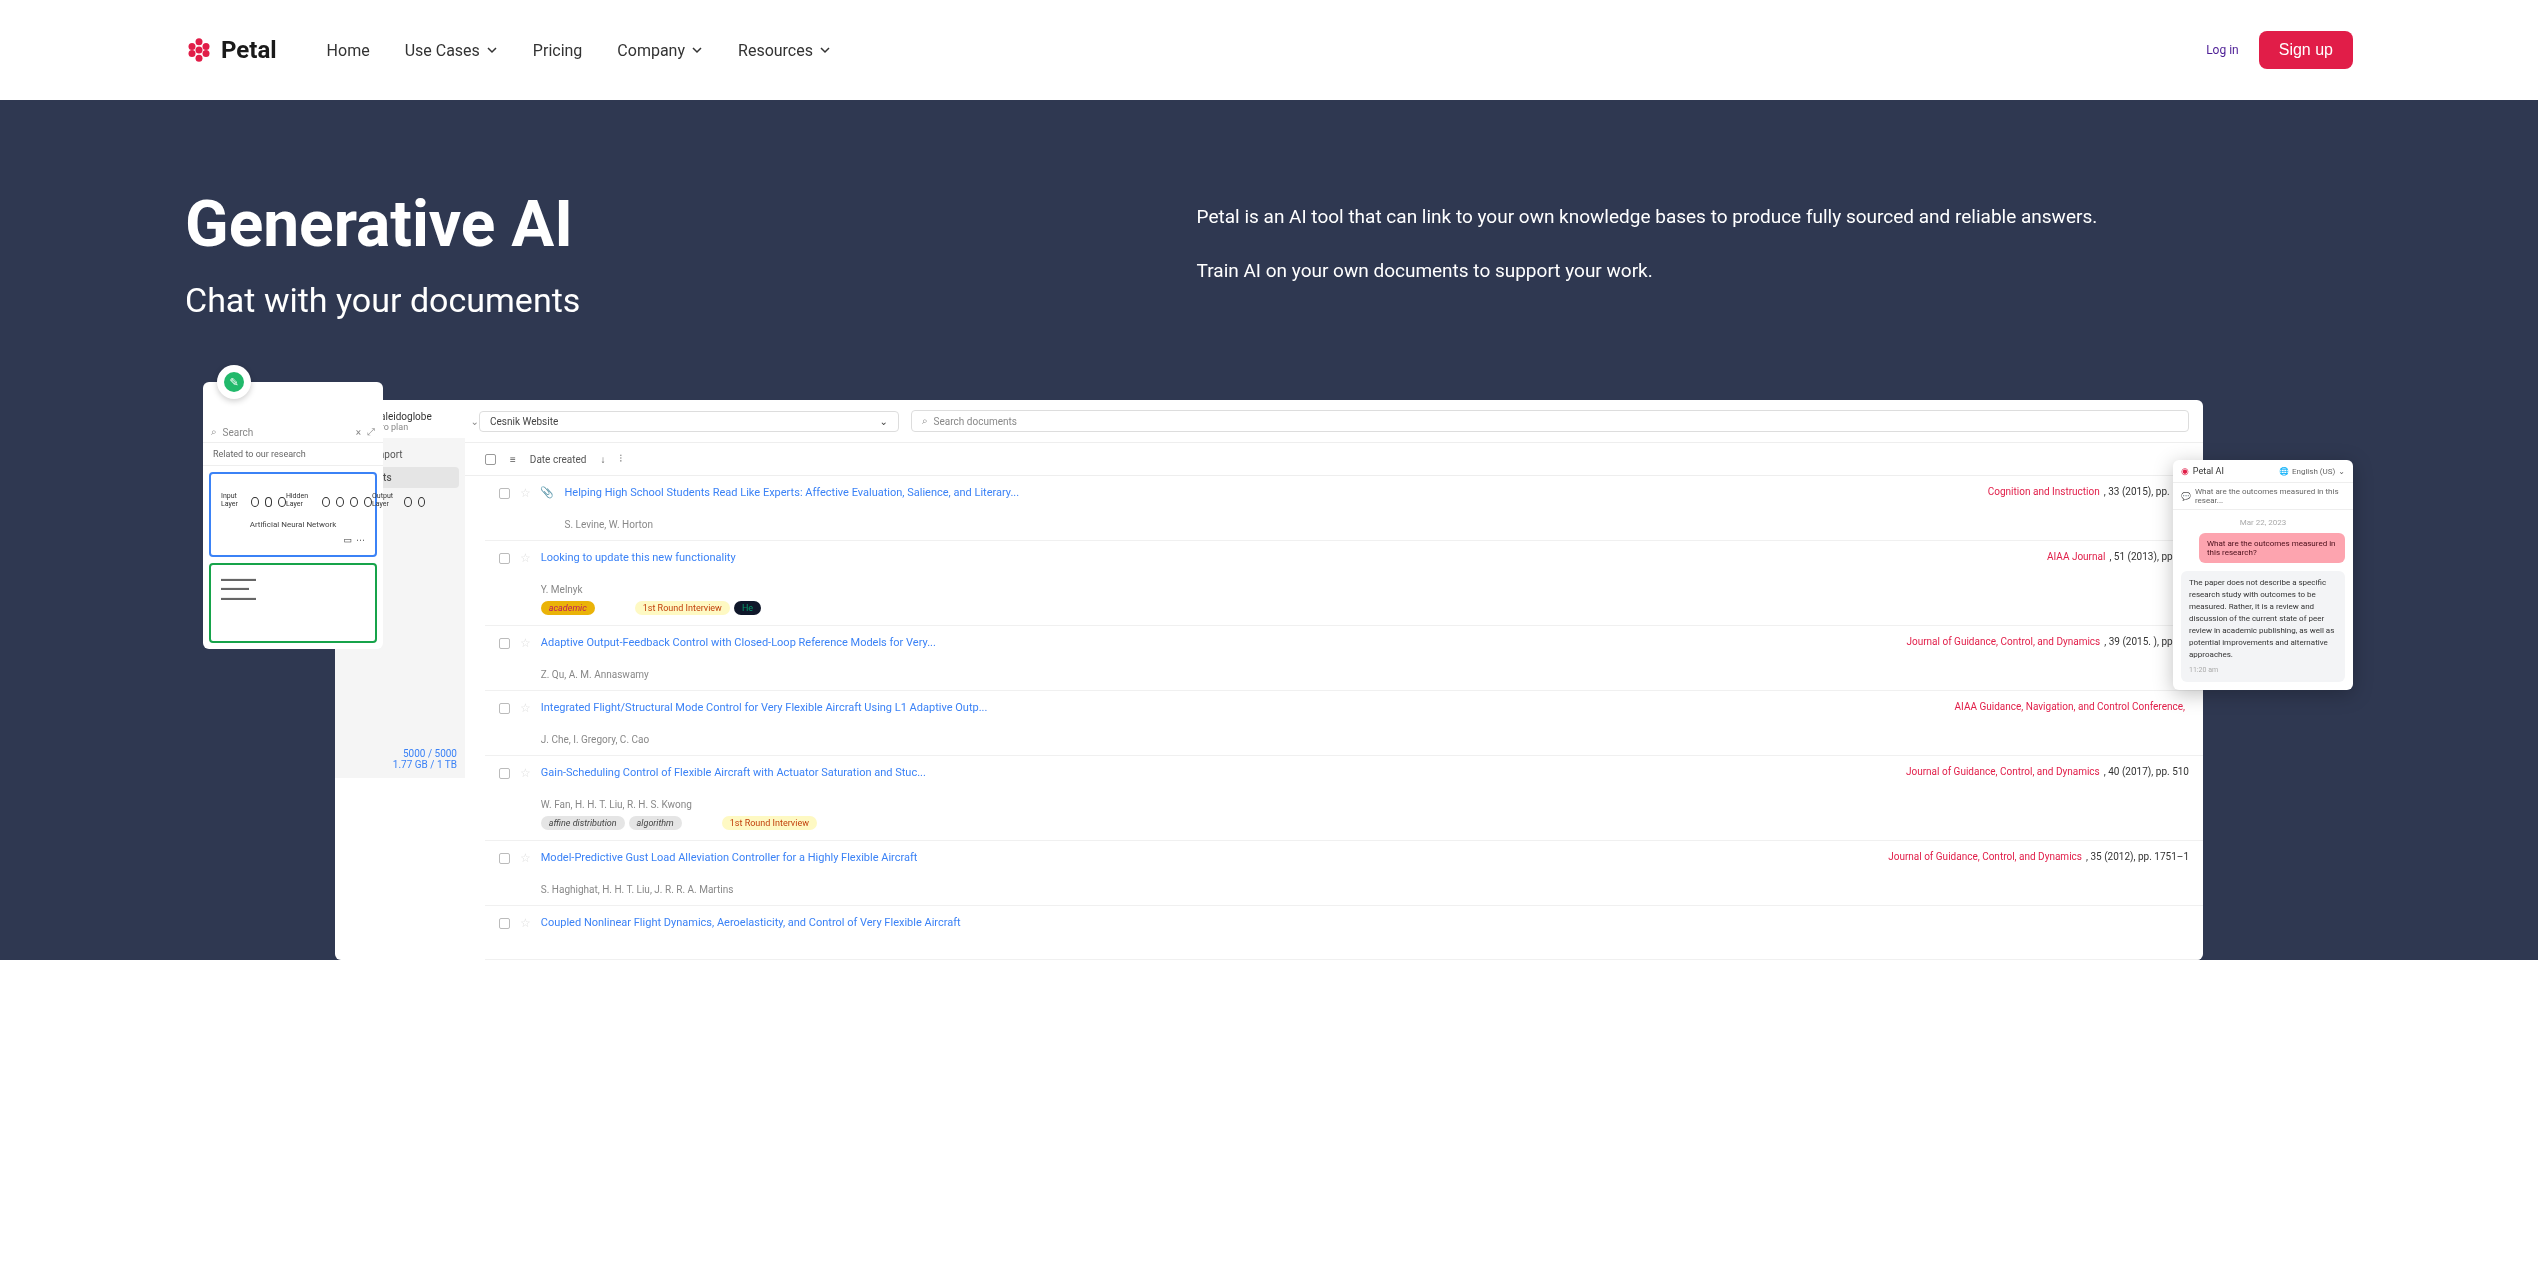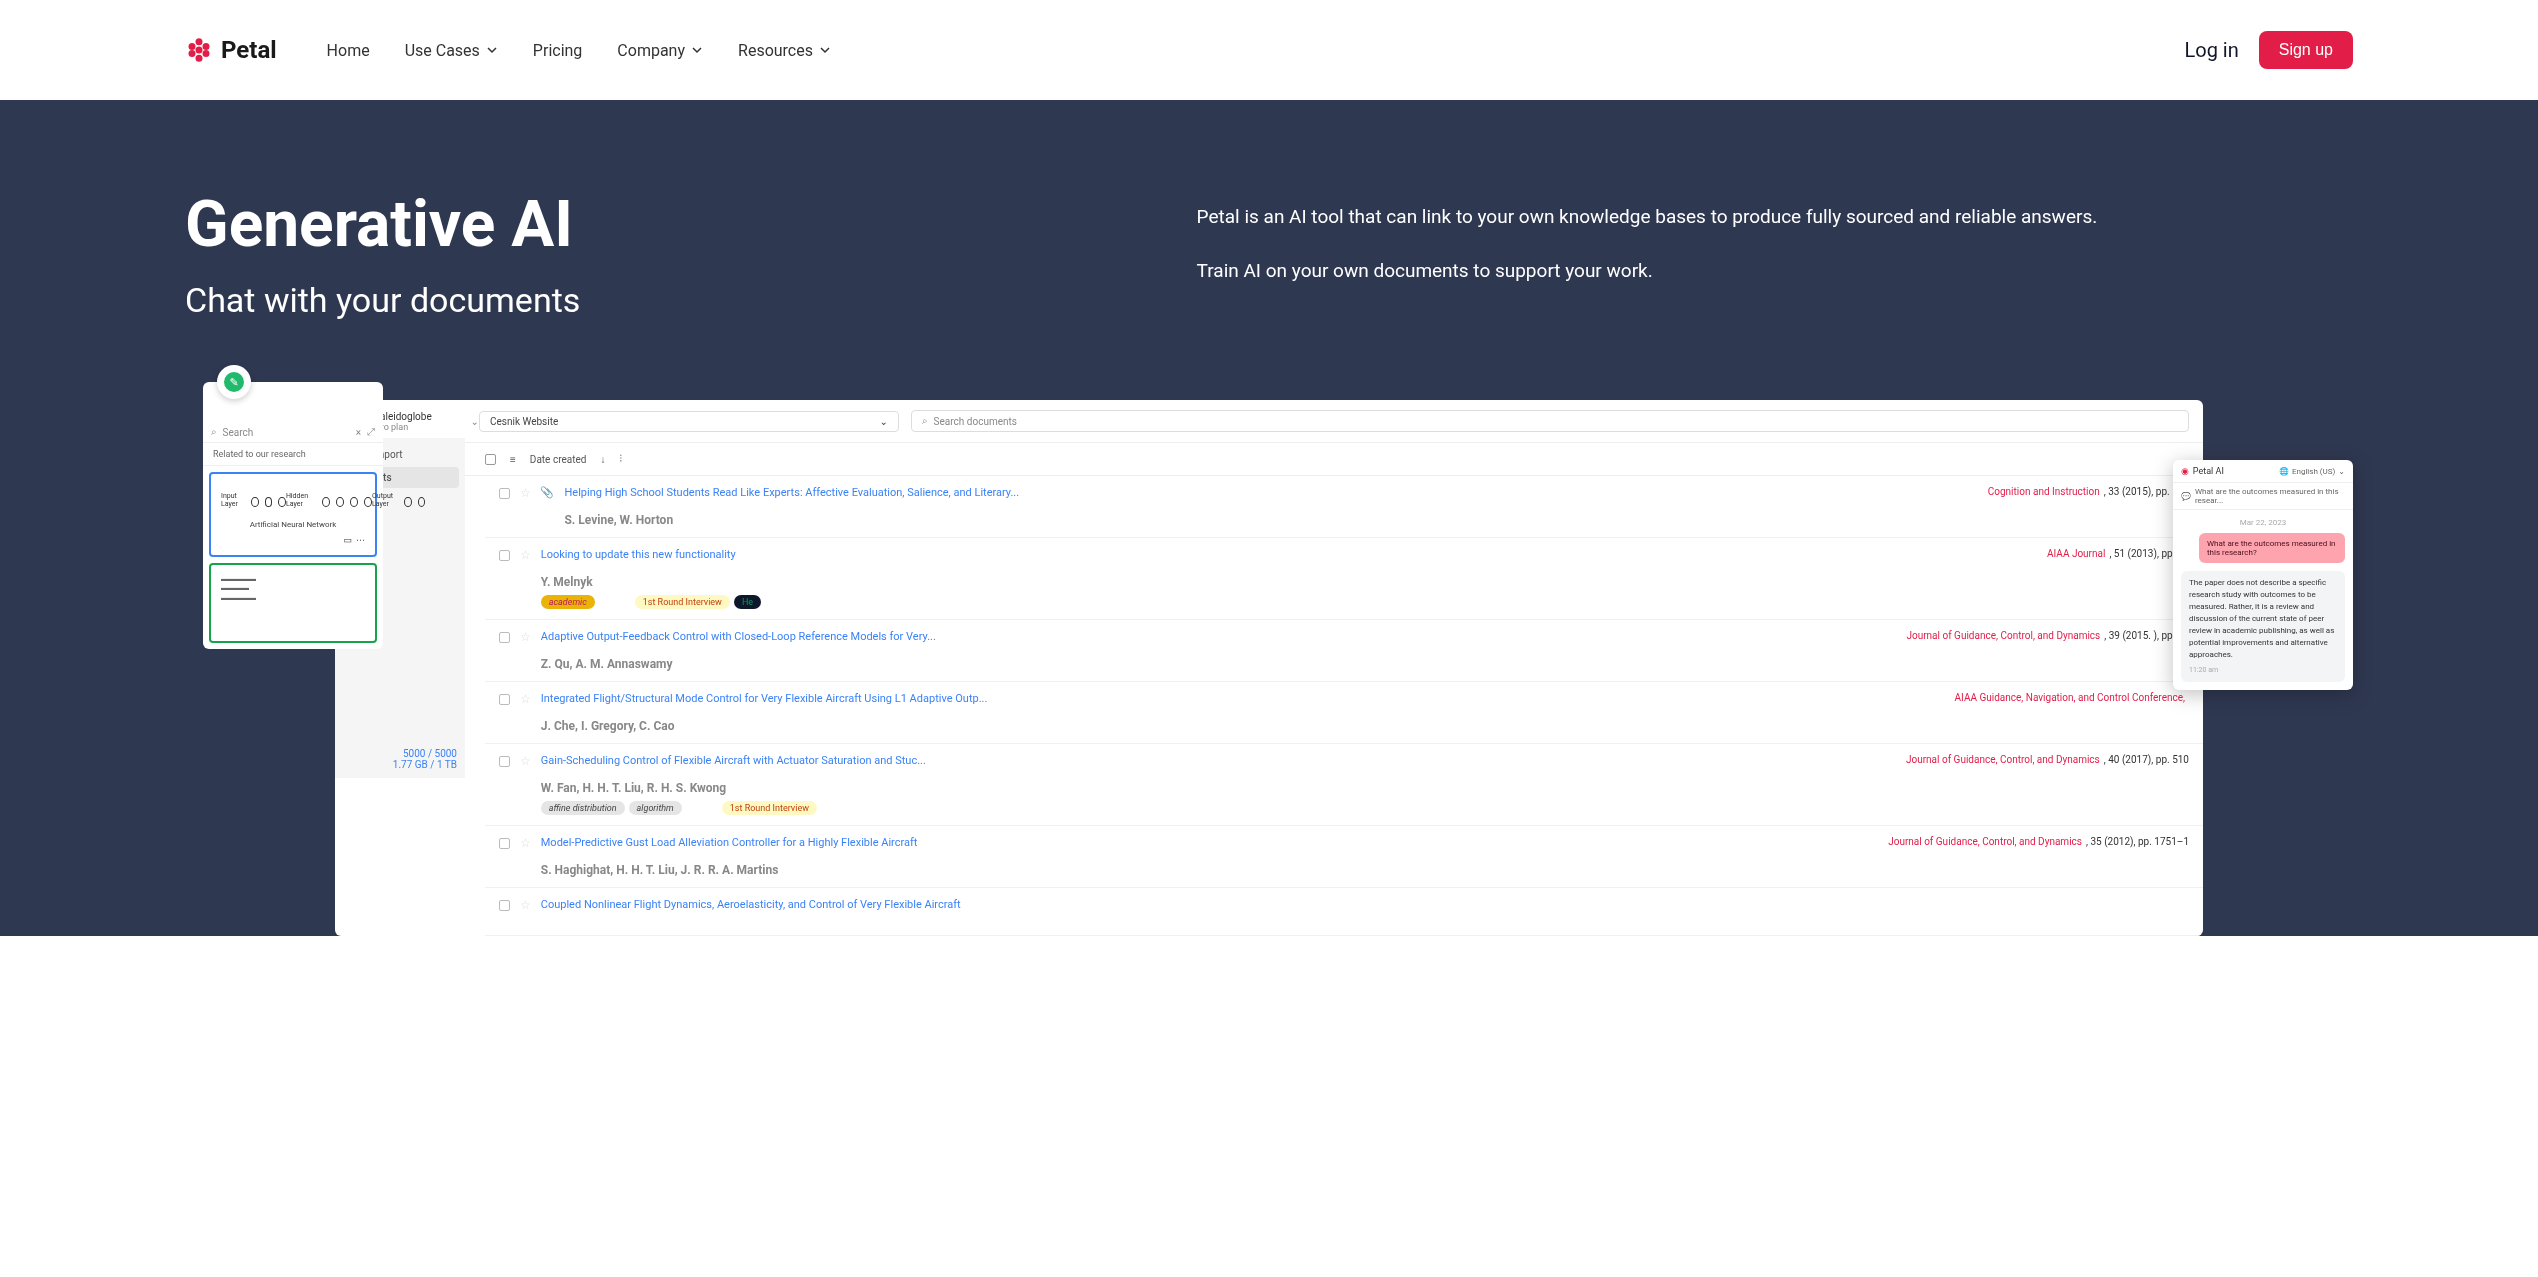--- a/index.html
+++ b/index.html
@@ -7,21 +7,21 @@
 
 
 .header { display: flex; align-items: center; padding: 0 185px; height: 100px; background: #fff; }
 .logo { display: flex; align-items: center; gap: 8px; margin-right: 50px; }
 .logo-icon { width: 28px; height: 28px; }
 .logo-text { font-size: 24px; font-weight: 700; color: #1a1a1a; }
 .nav { display: flex; align-items: center; gap: 35px; flex: 1; }
 .nav-item { display: flex; align-items: center; gap: 6px; color: #333; font-size: 16px; cursor: pointer; }
 .nav-item svg { width: 12px; height: 12px; }
 .nav-right { display: flex; align-items: center; gap: 20px; }
-.login { color: #0f172a; font-size: 20px; cursor: pointer; }
+.login { color: #4c1d95; font-size: 12px; cursor: pointer; }
 .signup { background: #e11d48; color: #fff; padding: 10px 20px; border-radius: 8px; font-size: 16px; font-weight: 500; cursor: pointer; border: none; }
 
 
 .hero { background: #2f3851; color: #fff; padding: 90px 185px 0; min-height: 700px; position: relative; }
 .hero-top { display: flex; gap: 36px; }
 .hero-left { flex: 0 0 45%; }
 .hero-title { font-size: 64px; font-weight: 700; line-height: 1.1; margin-bottom: 20px; }
 .hero-subtitle { font-size: 34px; font-weight: 400; }
 .hero-right { flex: 1; padding-top: 10px; }
 .hero-desc { font-size: 19px; line-height: 1.8; margin-bottom: 20px; }
@@ -62,21 +62,21 @@
 .doc-toolbar { display: flex; align-items: center; gap: 14px; padding: 10px 14px 10px 150px; font-size: 10px; color: #555; border-bottom: 1px solid #eee; }
 .doc-toolbar .cbx { width: 11px; height: 11px; border: 1px solid #999; border-radius: 2px; }
 
 .doc-list { padding-left: 150px; }
 .doc-row { display: flex; align-items: flex-start; padding: 10px 14px; border-bottom: 1px solid #f0f0f0; gap: 10px; }
 .doc-row .cbx { width: 11px; height: 11px; border: 1px solid #bbb; border-radius: 2px; flex-shrink: 0; margin-top: 2px; }
 .doc-row .star { color: #ddd; font-size: 12px; flex-shrink: 0; }
 .doc-row .clip { color: #888; font-size: 11px; flex-shrink: 0; }
 .doc-content { flex: 1; min-width: 0; }
 .doc-title { color: #3b82f6; font-size: 11px; white-space: nowrap; overflow: hidden; text-overflow: ellipsis; }
-.doc-authors { color: #888; font-size: 12px; margin-top: 14px; font-weight: bold; }
+.doc-authors { color: #888; font-size: 10px; margin-top: 20px; }
 .doc-meta { display: flex; align-items: center; gap: 4px; font-size: 10px; flex-shrink: 0; }
 .journal { color: #e11d48; }
 .tags { display: flex; gap: 4px; margin-top: 6px; }
 .tag { padding: 2px 8px; border-radius: 10px; font-size: 9px; }
 .tag-pink { background: #eab308; color: #be185d; font-style: italic; }
 .tag-orange { background: #fef9c3; color: #c2410c; margin-left: 36px; }
 .tag-gray { background: #e5e5e5; color: #444; font-style: italic; }
 .tag-green { background: #0f172a; color: #059669; }
 
 

